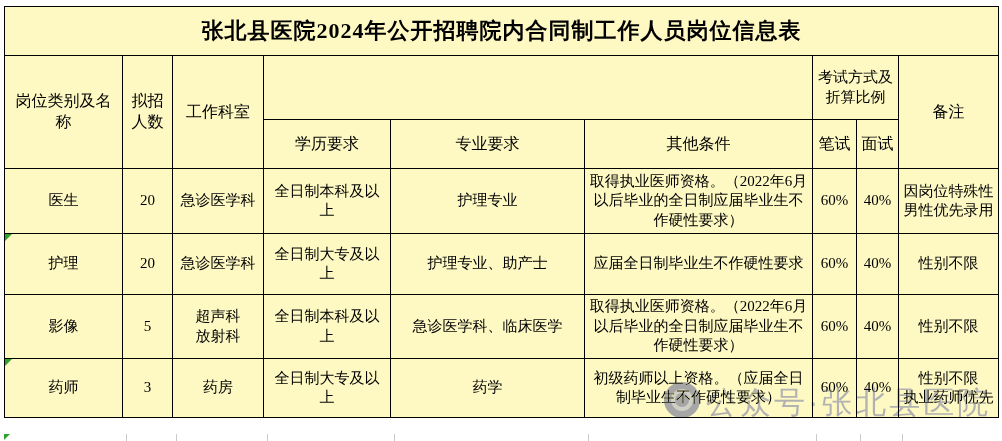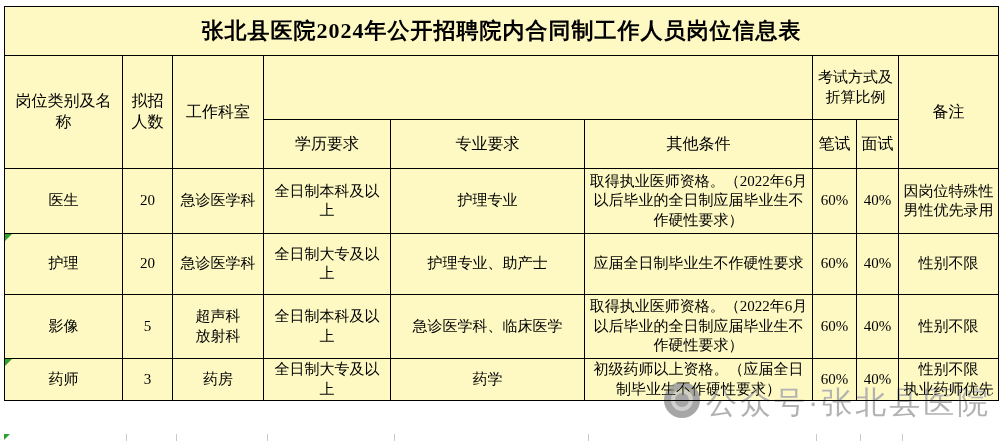--- a/index.html
+++ b/index.html
@@ -145,21 +145,21 @@
       <td>超声科
 放射科</td>
       <td>全日制本科及以上</td>
       <td>急诊医学科、临床医学</td>
       <td class="other-cell">取得执业医师资格。（2022年6月以后毕业的全日制应届毕业生不作硬性要求）</td>
       <td>60%</td>
       <td>40%</td>
       <td class="note-cell">性别不限</td>
     </tr>
 
-    <tr style="height:42px;">
+    <tr style="height:59px;">
       <td><span class="flag"></span><span>药师</span></td>
       <td>3</td>
       <td>药房</td>
       <td>全日制大专及以上</td>
       <td>药学</td>
       <td class="other-cell">初级药师以上资格。（应届全日制毕业生不作硬性要求）</td>
       <td>60%</td>
       <td>40%</td>
       <td class="note-cell">性别不限
 执业药师优先</td>

